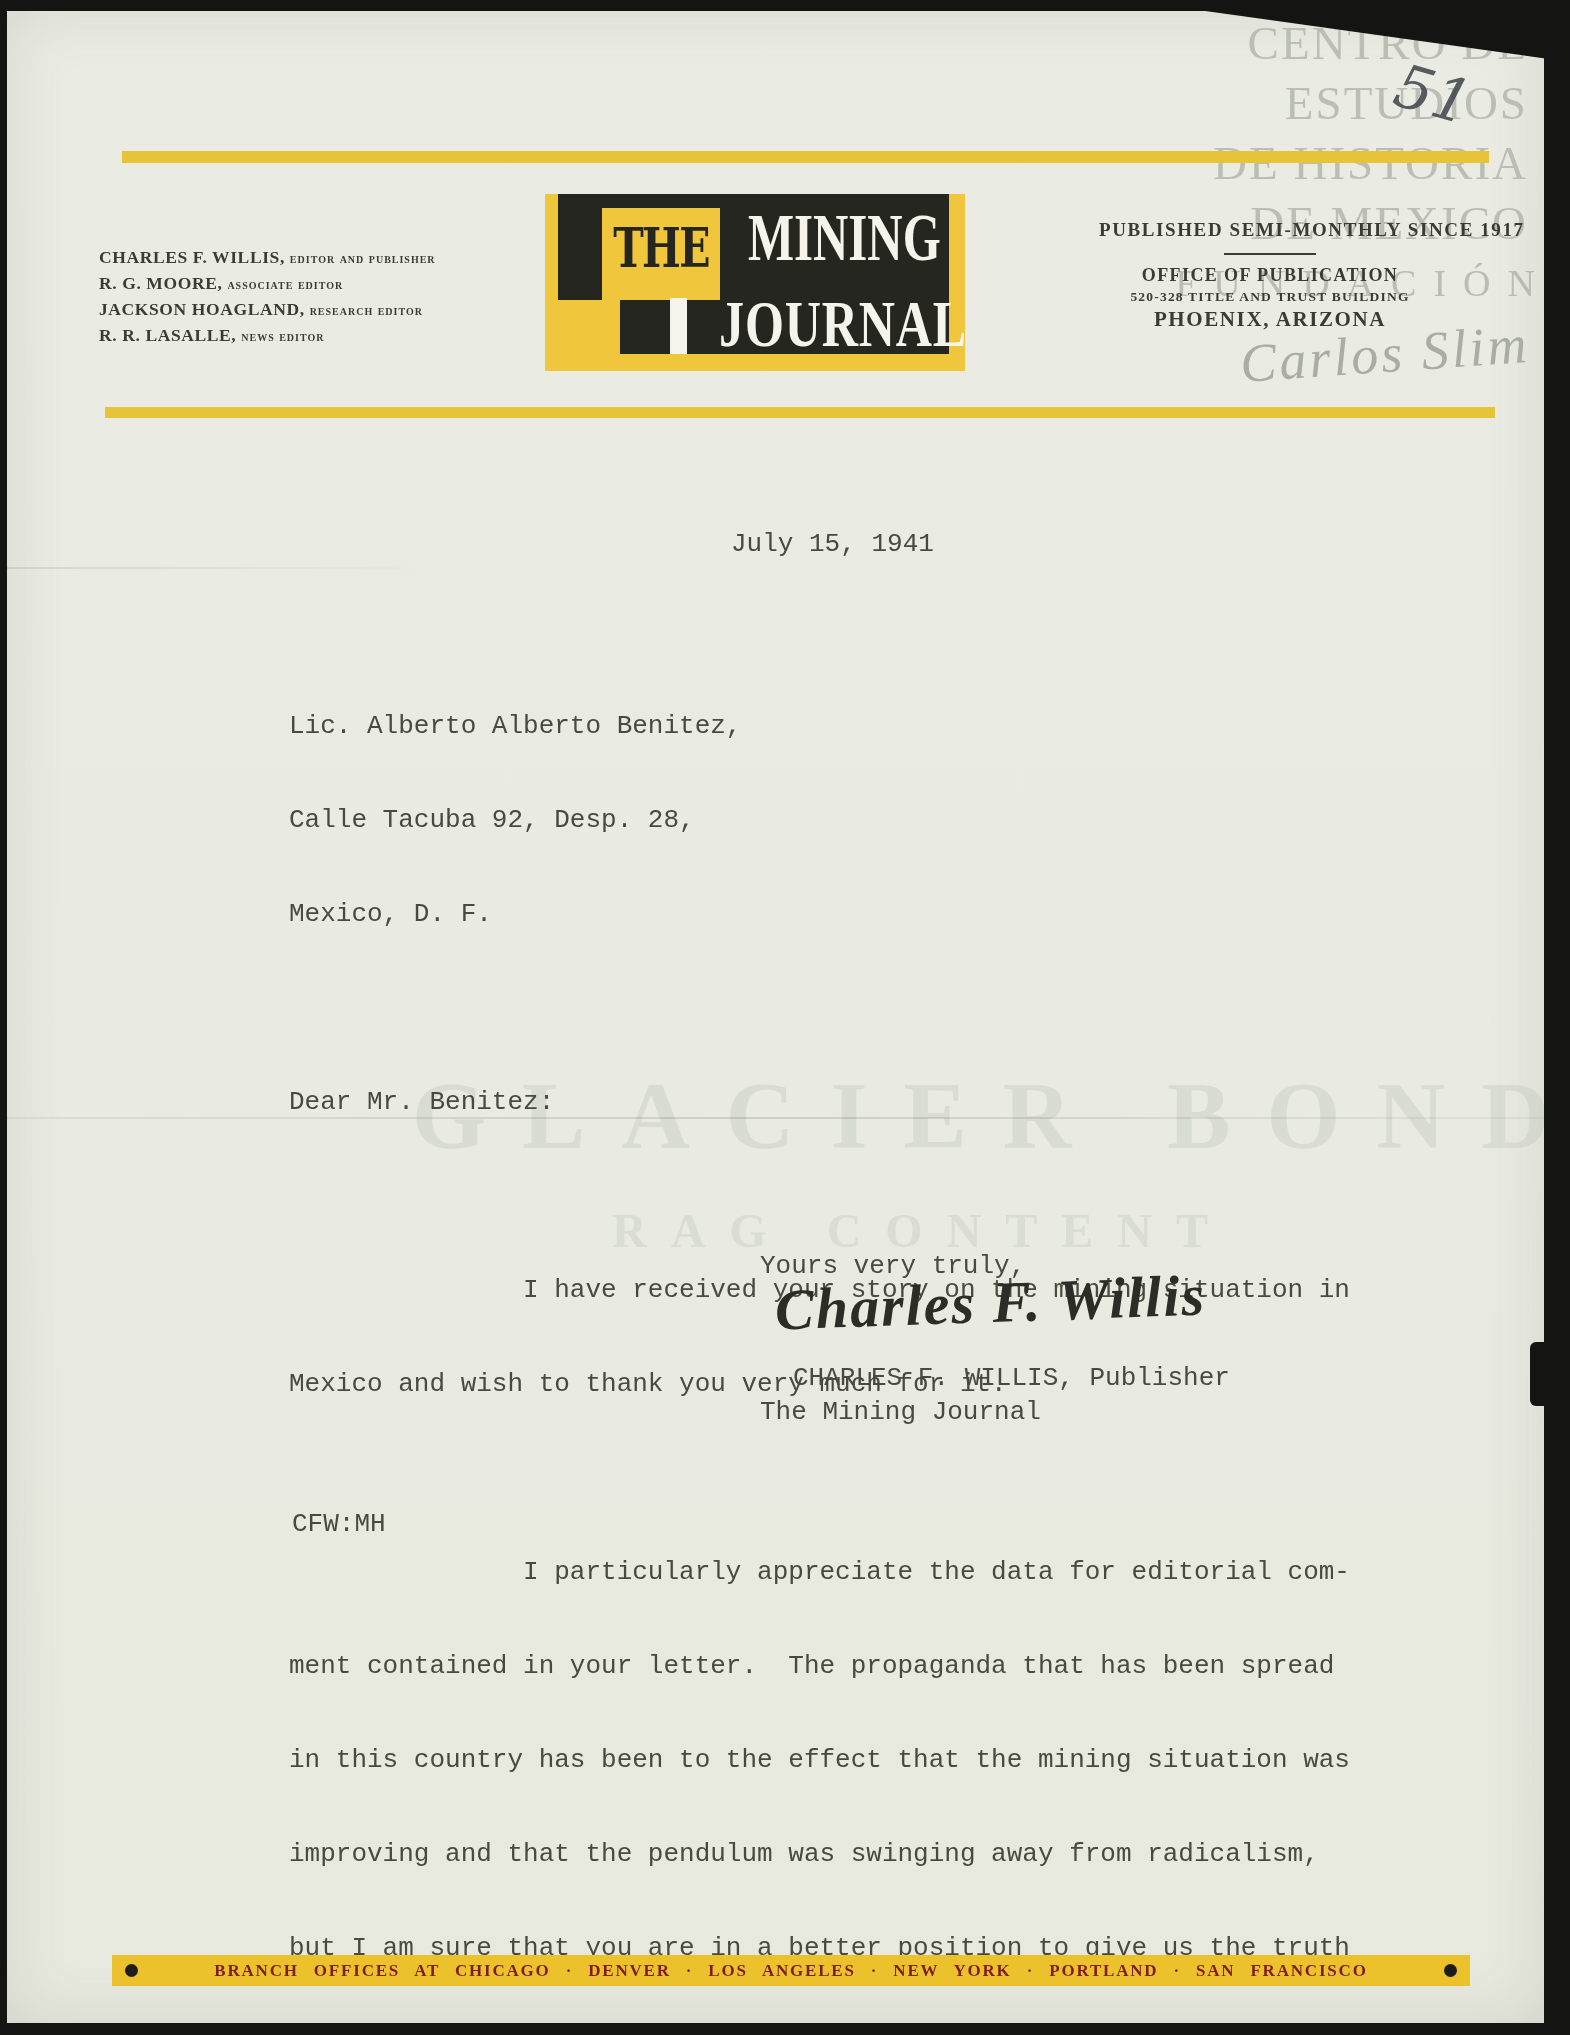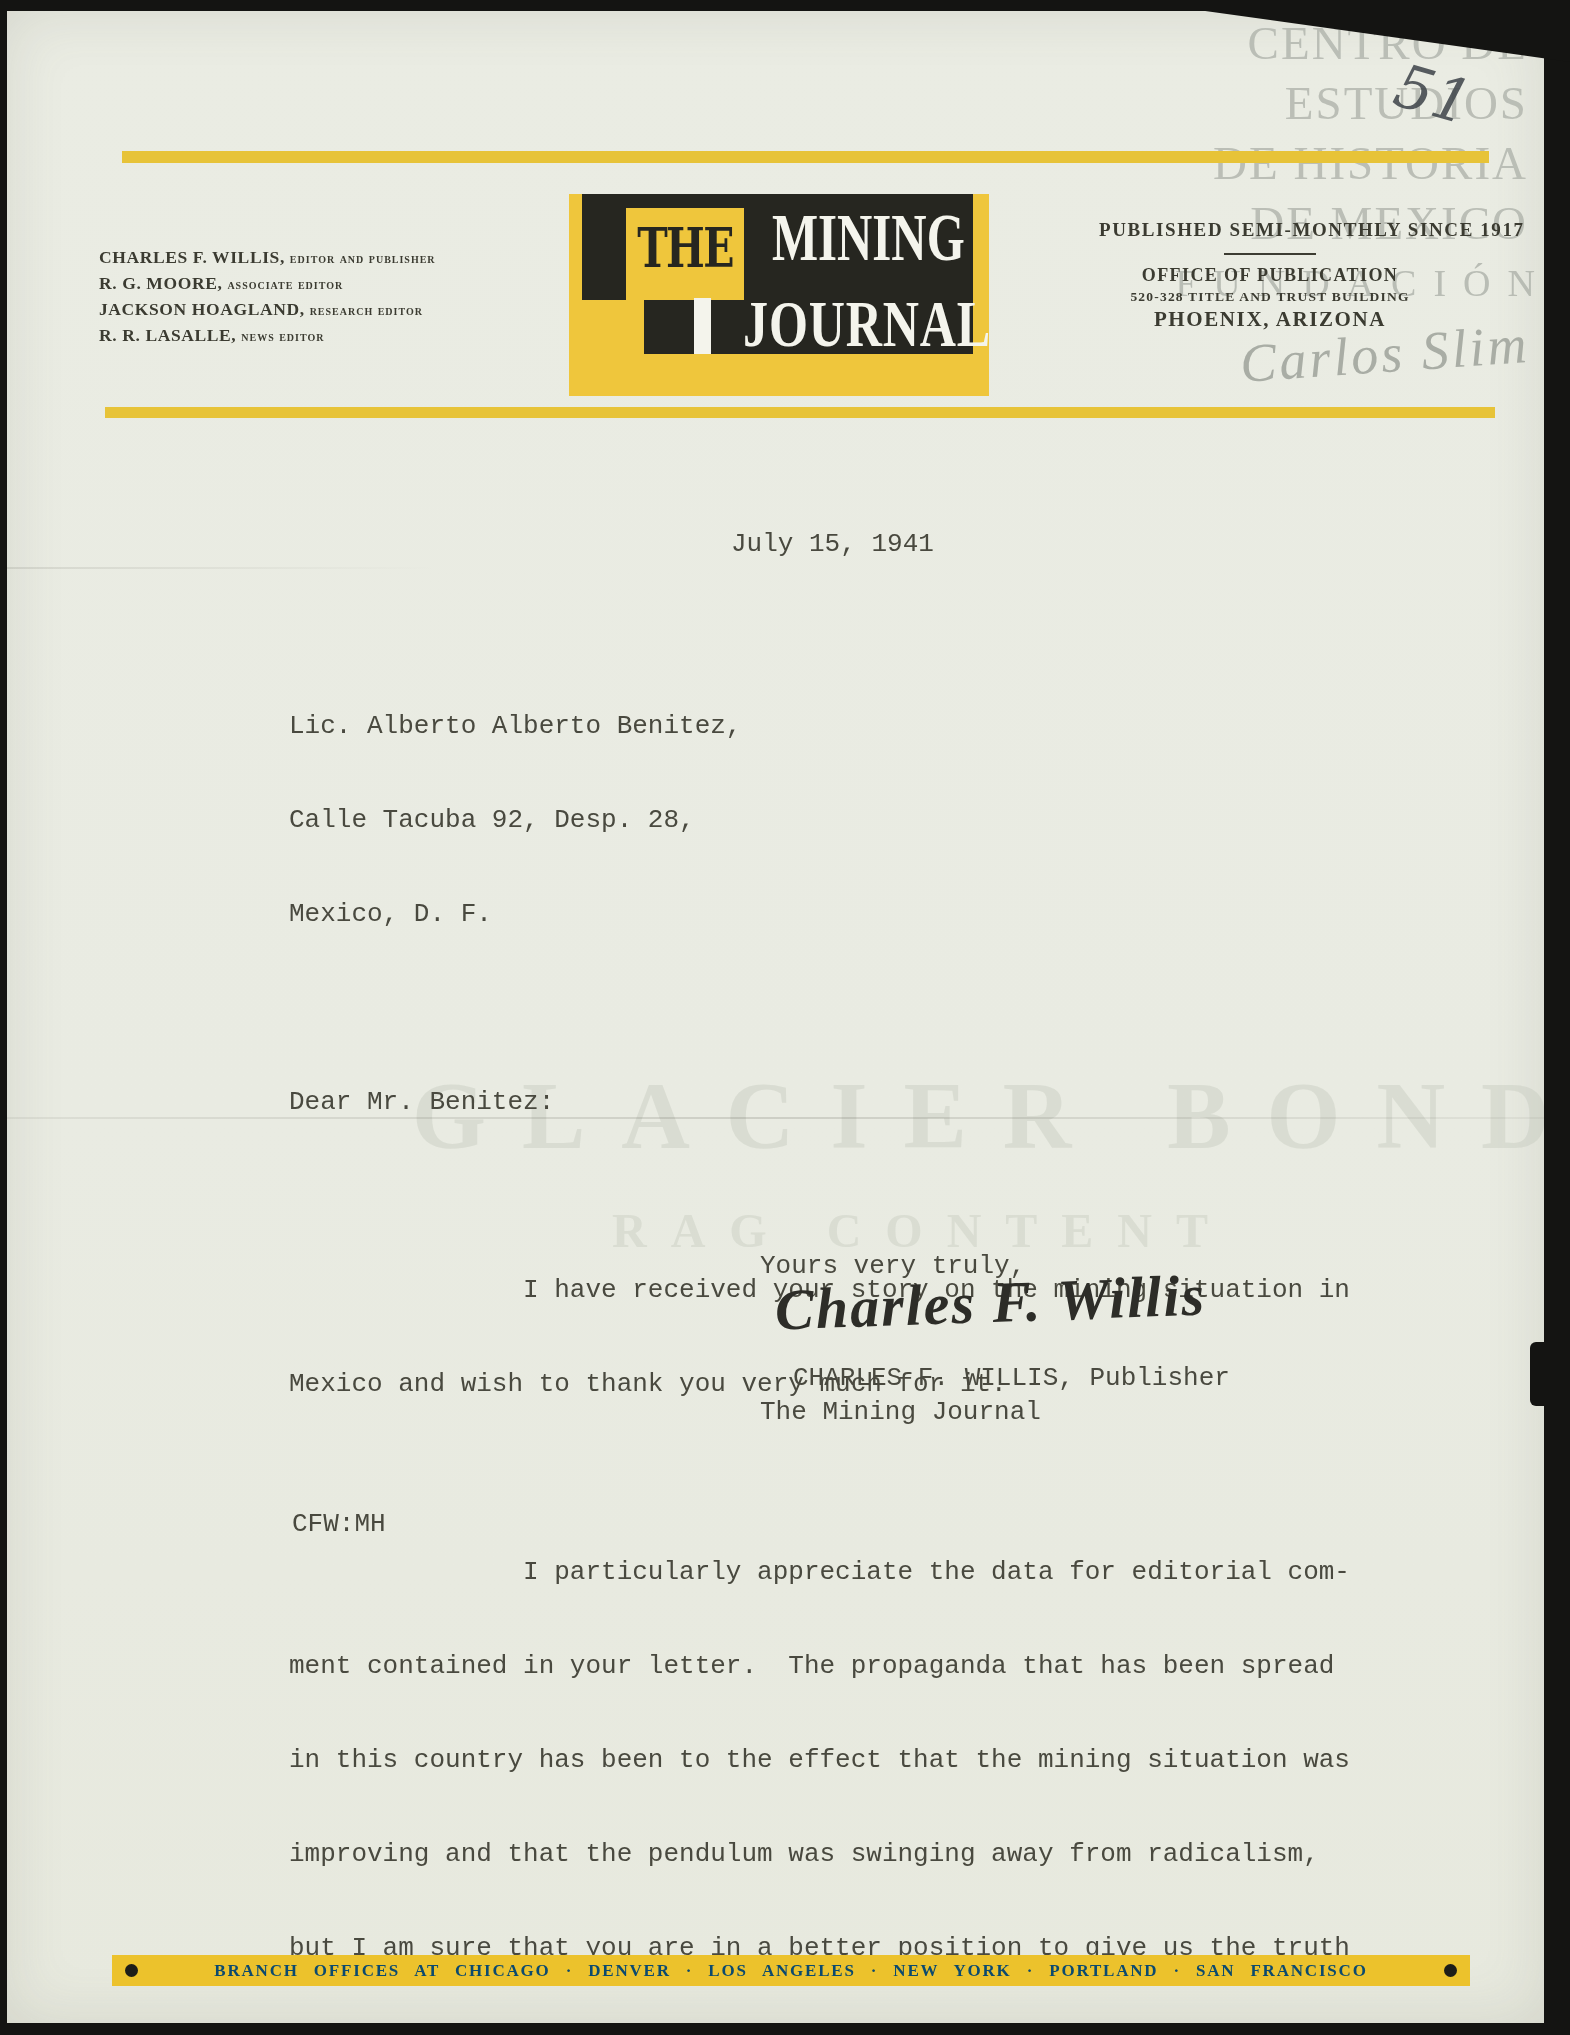--- a/index.html
+++ b/index.html
@@ -38,21 +38,21 @@
   .staff{position:absolute;left:92px;top:234px;z-index:3;color:#3b3b31;}
   .staff-line{font-weight:bold;font-size:17.5px;line-height:25px;letter-spacing:.6px;white-space:nowrap;}
   .staff-line .role{font-size:14px;font-variant:small-caps;text-transform:lowercase;letter-spacing:1px;}
   .pub{position:absolute;left:1048px;top:208px;width:430px;text-align:center;color:#3b3b31;z-index:3;}
   .pub-semi{font-weight:bold;font-size:19px;letter-spacing:1.6px;white-space:nowrap;margin-left:44px;}
   .pub-div{width:92px;height:0;border-top:2px solid #3c3c32;margin:12px auto 10px auto;}
   .pub-office{font-weight:bold;font-size:18px;letter-spacing:1.4px;}
   .pub-addr{font-weight:bold;font-size:13.5px;letter-spacing:1.2px;margin-top:3px;}
   .pub-city{font-weight:bold;font-size:21px;letter-spacing:1.6px;margin-top:2px;}
   
-  .logo{position:absolute;left:562px;top:183px;width:420px;height:202px;background:#efc63c;z-index:4;}
+  .logo{position:absolute;left:538px;top:183px;width:420px;height:177px;background:#efc63c;z-index:4;}
   .logo-inner{position:absolute;left:13px;top:0;width:391px;height:160px;background:#262620;}
   .logo-the-patch{position:absolute;left:44px;top:14px;width:118px;height:92px;background:#efc63c;}
   .logo-the{position:absolute;left:0;top:10px;width:100%;text-align:center;font-family:"DejaVu Serif",serif;
          font-weight:bold;font-size:50px;color:#262620;transform:scaleX(.82) scaleY(1.1);letter-spacing:-2px;}
   .logo-yellow-sq{position:absolute;left:0;top:106px;width:62px;height:54px;background:#efc63c;}
   .logo-white-bar{position:absolute;left:112px;top:104px;width:17px;height:56px;background:#f4f4ec;}
   .logo-word{position:absolute;color:#f4f4ec;font-weight:bold;text-align:center;
          font-family:"Liberation Serif",serif;}
   .logo-mining{left:158px;top:6px;width:246px;font-size:66px;transform:scaleX(.74) scaleY(1.02);
          letter-spacing:0px;}
@@ -65,21 +65,21 @@
   .tline{min-height:34px;line-height:34px;white-space:pre;}
   .closing{left:753px;top:1240px;font-size:26px;}
   .script-sig{position:absolute;left:768px;top:1258px;font-size:58px;font-style:italic;font-weight:bold;
          color:#2d2d28;font-family:"Liberation Serif",serif;transform:rotate(-2deg);letter-spacing:2px;z-index:3;white-space:nowrap;}
   .signer{left:786px;top:1352px;font-size:26px;}
   .org{left:753px;top:1386px;font-size:26px;}
   .ref{left:285px;top:1498px;font-size:26px;}
   
   .banner{position:absolute;left:105px;top:1944px;width:1358px;height:31px;background:#ecc22c;z-index:4;}
   .banner-text{width:100%;text-align:center;line-height:31px;font-weight:bold;font-size:17px;
-         letter-spacing:1.8px;word-spacing:9px;color:#0c4a6e;white-space:nowrap;}
+         letter-spacing:1.8px;word-spacing:9px;color:#7f1d1d;white-space:nowrap;}
   .dot{position:absolute;top:9px;width:13px;height:13px;border-radius:50%;background:#1d1d18;}
   .dot-left{left:13px;} .dot-right{right:13px;}
 </style>
 </head>
 <body>
 
 <div class="page">
   <div class="paper">
 
     <div class="wm wm-centro">

